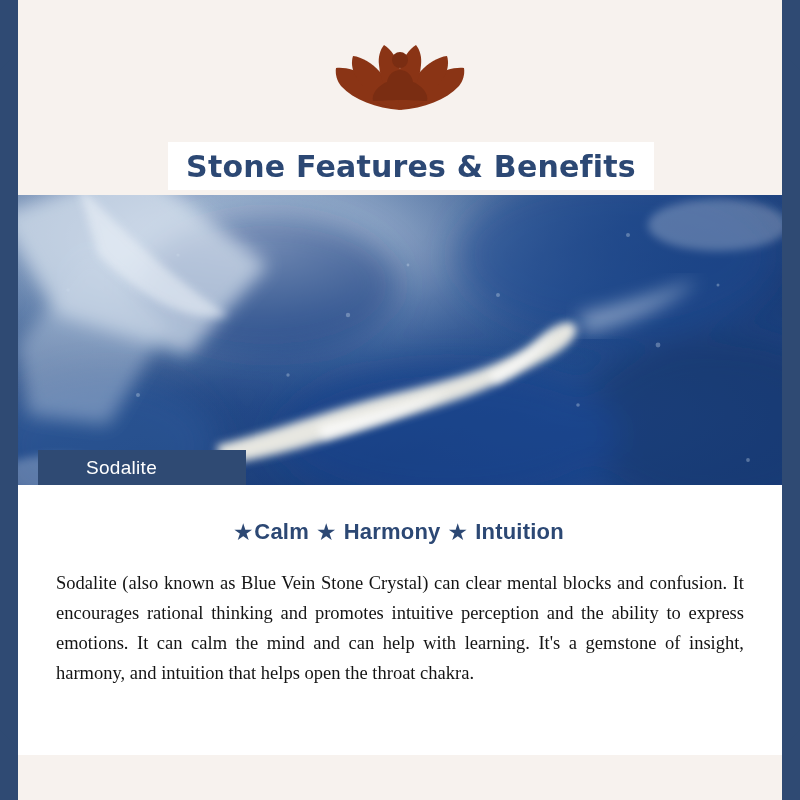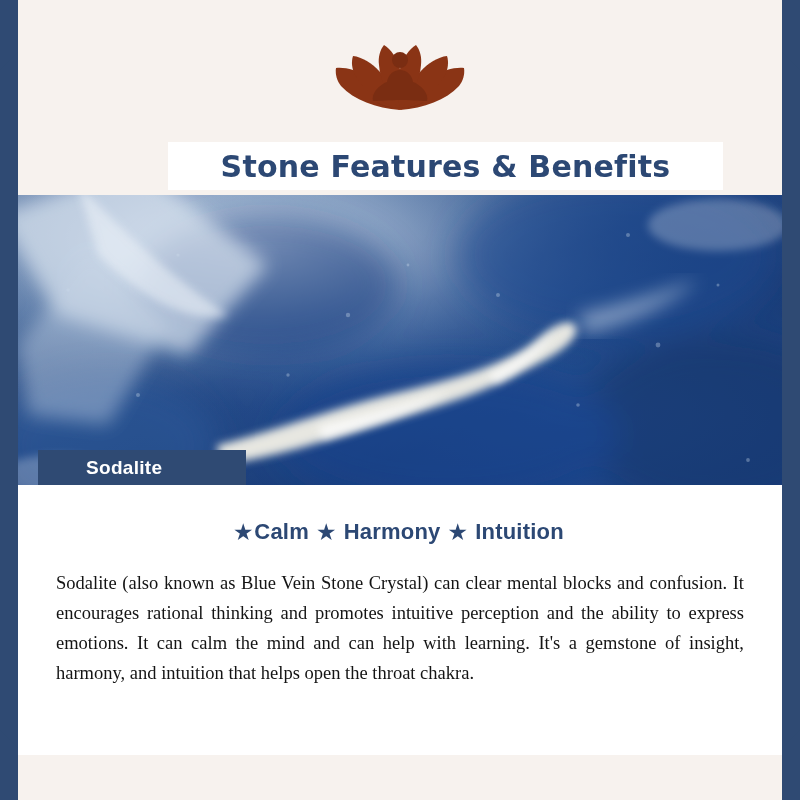--- a/index.html
+++ b/index.html
@@ -86,21 +86,21 @@
     font-size: 17px;
     letter-spacing: 2.6px;
     color: #7a2d12;
     font-family: "Liberation Serif", serif;
     font-weight: 700;
   }
   .title-band {
     position: absolute;
     left: 150px;
     top: 142px;
-    width: 555px;
+    width: 486px;
     height: 48px;
     background: #ffffff;
     display: flex;
     align-items: center;
     justify-content: center;
   }
   .title-band h1 {
     margin: 0;
     font-size: 30px;
     font-weight: 700;
@@ -122,21 +122,21 @@
 
   .stone-label {
     position: absolute;
     left: 38px;
     top: 450px;
     width: 208px;
     height: 35px;
     background: #2f4a73;
     color: #ffffff;
     font-size: 19px;
-    font-weight: 700;
+    font-weight: 400;
     display: flex;
     align-items: center;
     padding-left: 48px;
     box-sizing: border-box;
     letter-spacing: 0.3px;
   }
 
   
   .body-panel {
     position: absolute;

